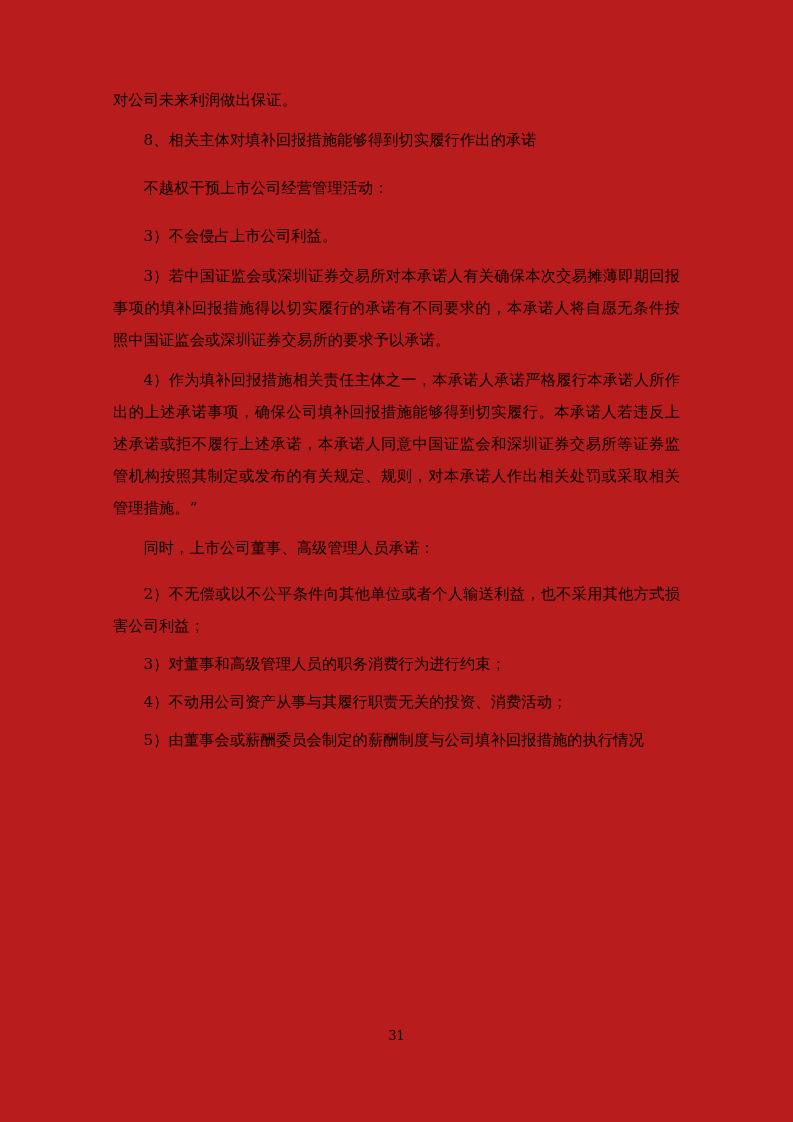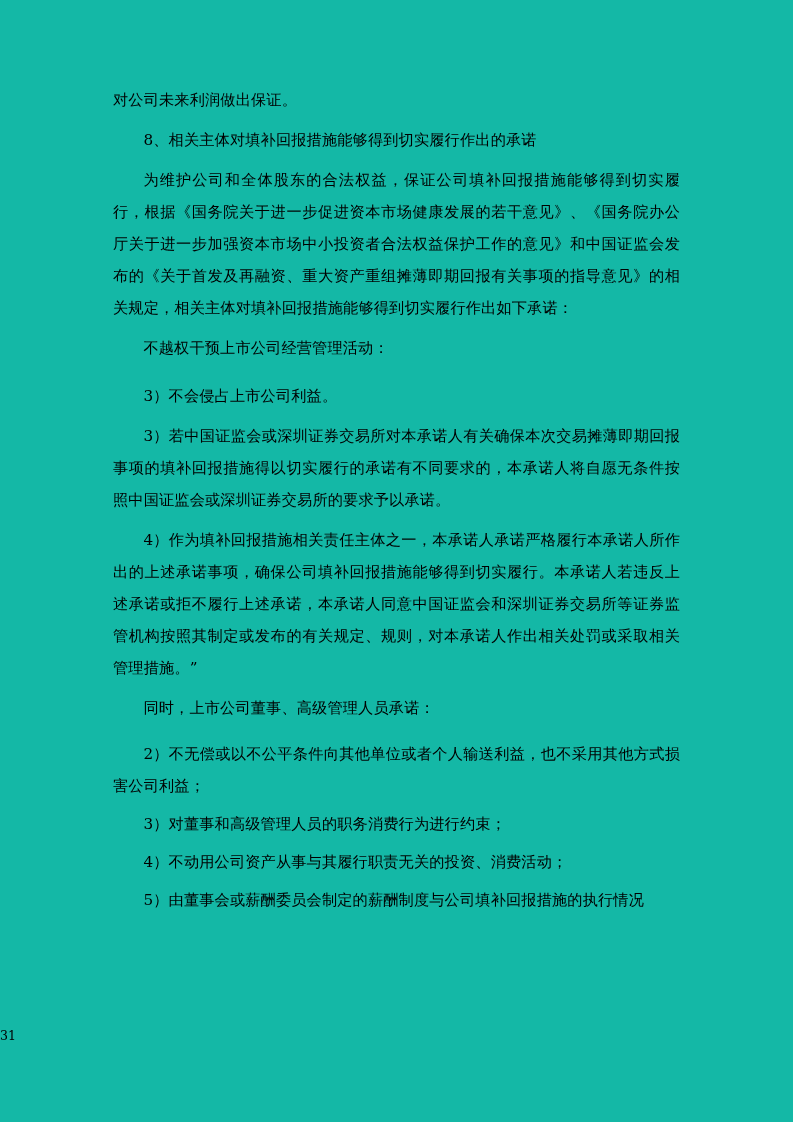--- a/index.html
+++ b/index.html
@@ -4,21 +4,21 @@
 <style>
   html, body {
     margin: 0;
     padding: 0;
     background: #ffffff;
   }
   .page {
     position: relative;
     width: 793px;
     height: 1122px;
-    background: #14b8a6;
+    background: #b91c1c;
     box-sizing: border-box;
     overflow: hidden;
     font-family: "DejaVu Serif", "Liberation Serif", serif;
   }
   .content {
     position: absolute;
     left: 113px;
     top: 84px;
     width: 567px;
   }
@@ -34,39 +34,38 @@
   p.indent {
     text-indent: 2em;
   }
   .spacer-6 { height: 6px; }
   .spacer-8 { height: 8px; }
   .footer {
     position: absolute;
     left: 0;
     top: 1028px;
     width: 793px;
-    text-align: left;
+    text-align: center;
     font-size: 12.5px;
     font-family: "DejaVu Serif", "Liberation Serif", serif;
     color: #000000;
   }
 </style>
 </head>
 <body>
 
 <div class="page">
   <div class="content">
 
     <p>对公司未来利润做出保证。</p>
     <div class="spacer-8"></div>
 
     <p class="indent">8、相关主体对填补回报措施能够得到切实履行作出的承诺</p>
     <div class="spacer-8"></div>
 
-    <p class="indent">为维护公司和全体股东的合法权益，保证公司填补回报措施能够得到切实履行，根据《国务院关于进一步促进资本市场健康发展的若干意见》、《国务院办公厅关于进一步加强资本市场中小投资者合法权益保护工作的意见》和中国证监会发布的《关于首发及再融资、重大资产重组摊薄即期回报有关事项的指导意见》的相关规定，相关主体对填补回报措施能够得到切实履行作出如下承诺：</p>
     <div class="spacer-8"></div>
 
     <p class="indent">不越权干预上市公司经营管理活动：</p>
     <div class="spacer-8"></div>
 
     <div class="spacer-8"></div>
 
     <p class="indent">3）不会侵占上市公司利益。</p>
     <div class="spacer-8"></div>
 

